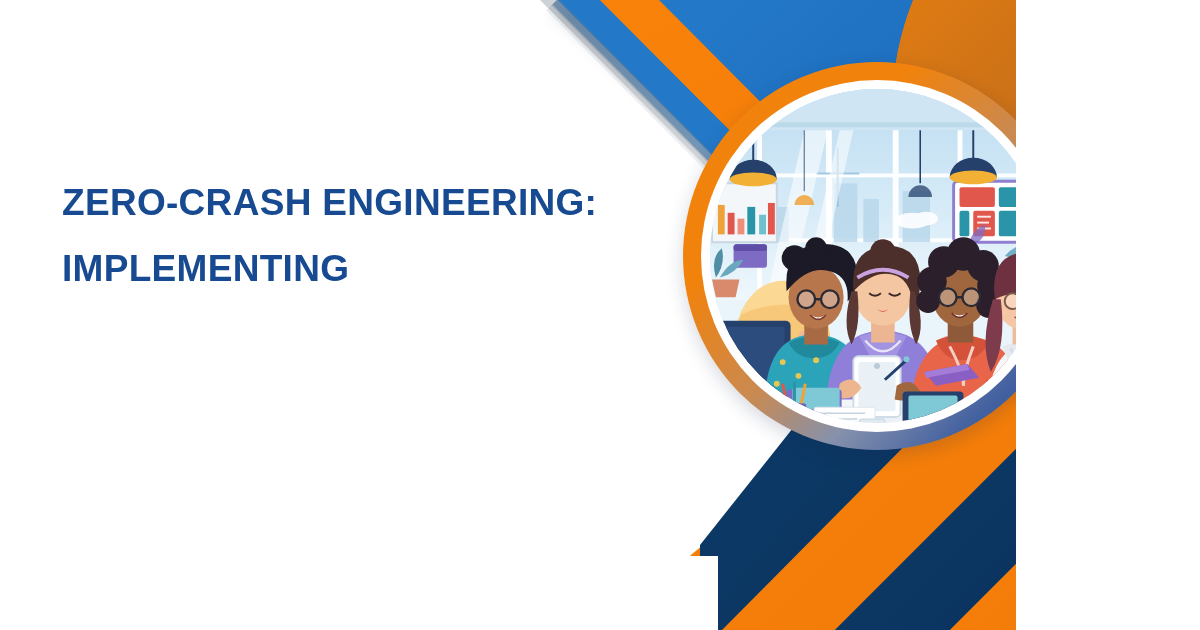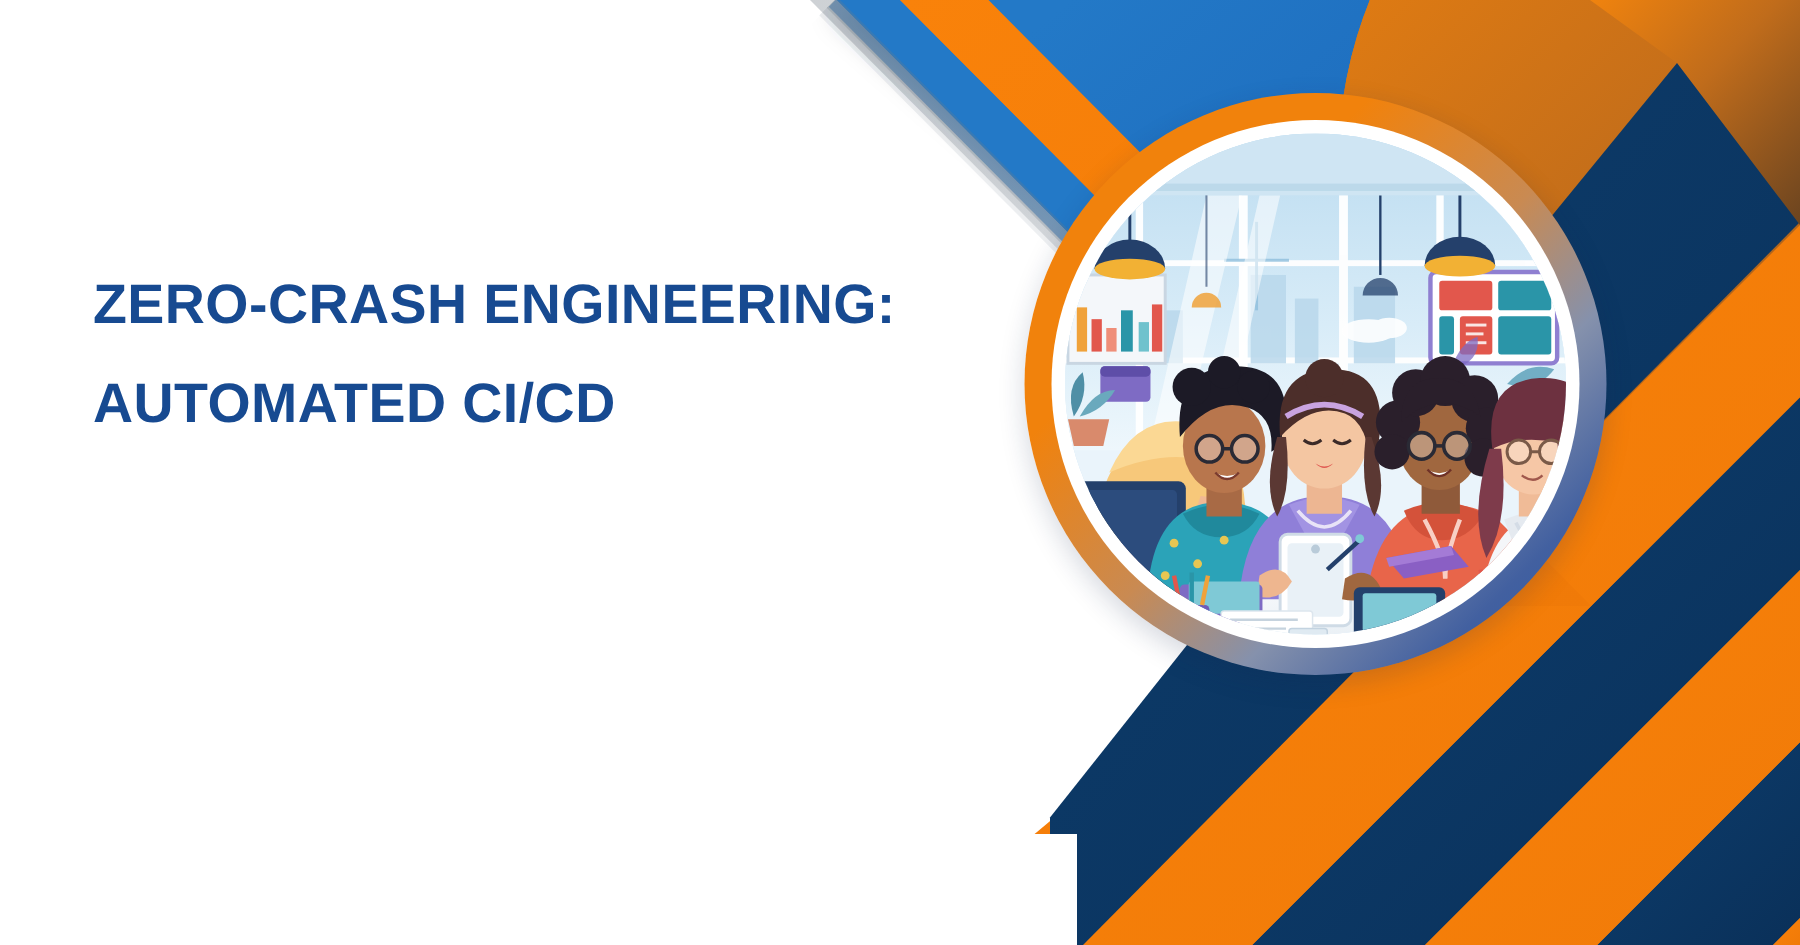--- a/index.html
+++ b/index.html
@@ -1,21 +1,21 @@
 <!DOCTYPE html>
 <html><head>
 <meta charset="utf-8">
 <style>
   html,body{margin:0;padding:0;}
   body{
     width:1200px;height:630px;overflow:hidden;
     background:#ffffff;
     font-family:"Liberation Sans","DejaVu Sans",sans-serif;
   }
-  #stage{position:relative;width:1200px;height:630px;overflow:hidden;background:#fff;}
+  #stage{position:relative;width:1016px;height:630px;overflow:hidden;background:#fff;}
 
   
   .bg-svg{position:absolute;inset:0;width:1200px;height:630px;display:block;}
 
   
   .headline{
     position:absolute;
     left:62px; top:170px;
     width:590px;
     font-weight:bold;
@@ -529,16 +529,16 @@
           <g>
             <rect x="152" y="336" width="26" height="14" rx="2" fill="#dfeaf2" stroke="#c3d3e0"></rect>
           </g>
         </g>
       </svg>
     </div>
   </div>
 
   <div class="headline">
     <div>ZERO-CRASH ENGINEERING:</div>
-    <div>AUTOMATED CI/CD</div>
+    <div>IMPLEMENTING</div>
   </div>
 
 </div>
 
 </body></html>

